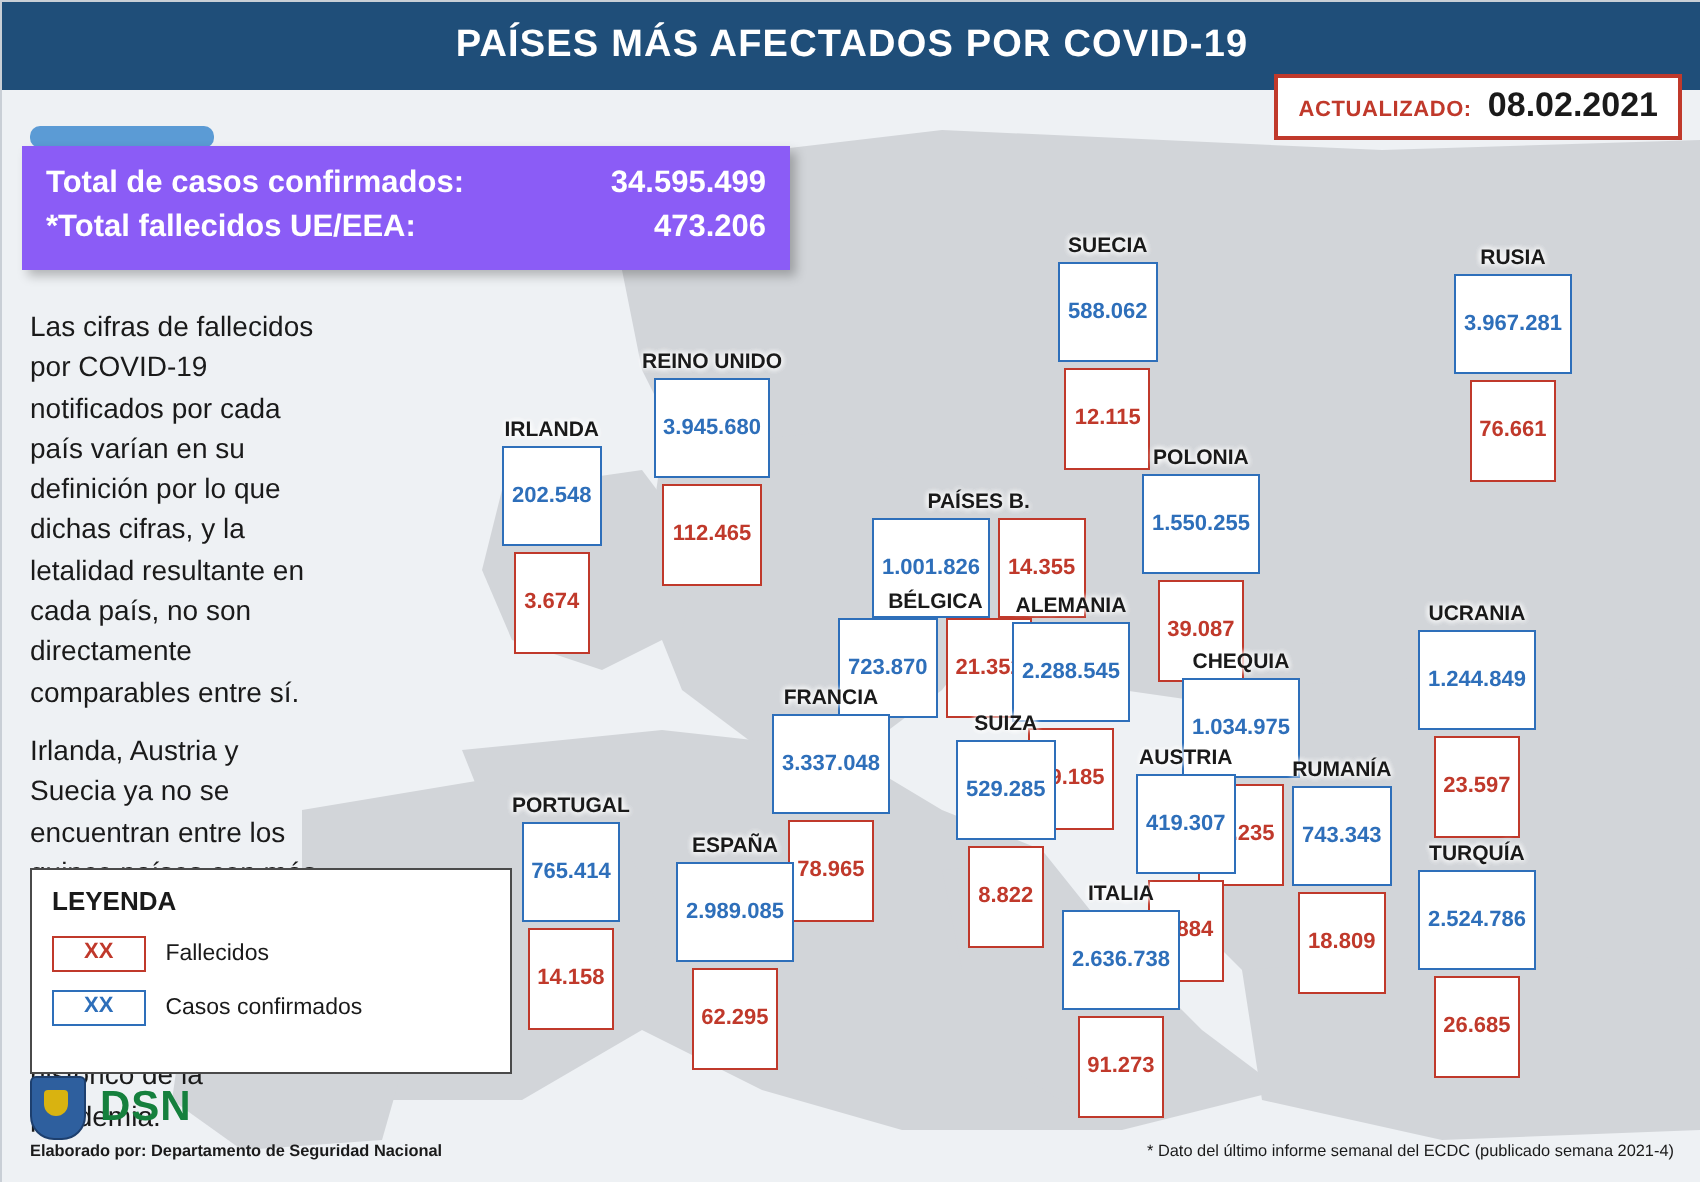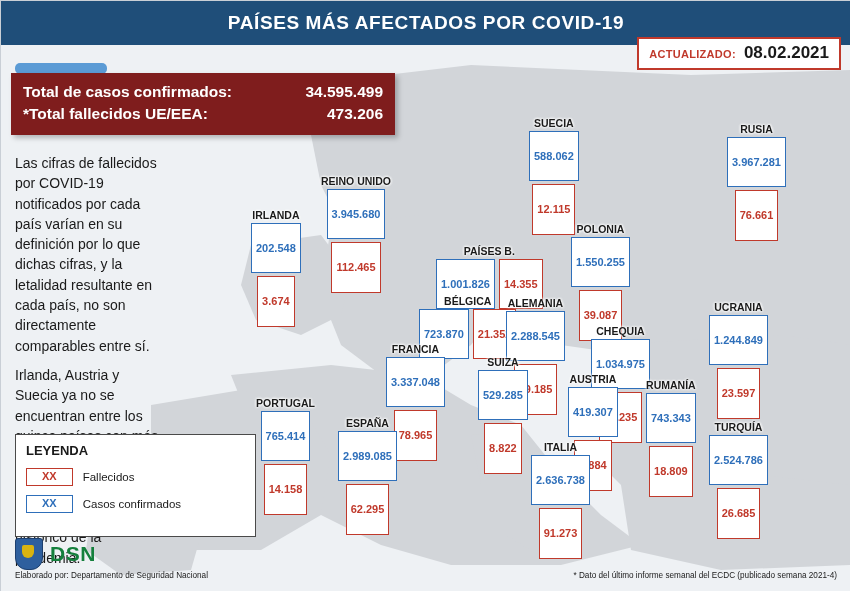--- a/index.html
+++ b/index.html
@@ -40,21 +40,21 @@
     position:absolute;right:8px;top:36px;
     background:#ffffff;border:2px solid #c0392b;
     padding:4px 10px 5px 10px;
     display:flex;align-items:baseline;gap:8px;
   }
   .date-label{color:#c0392b;font-size:11px;font-weight:bold;letter-spacing:.3px;}
   .date-value{color:#1a1a1a;font-size:17px;font-weight:bold;}
   
   .summary{
     position:absolute;left:10px;top:72px;width:360px;
-    background:#7f1d1d;
+    background:#8b5cf6;
     padding:10px 12px 12px 12px;
     box-shadow:3px 3px 5px rgba(0,0,0,.25);
   }
   .summary-bar{
     position:absolute;left:14px;top:62px;width:92px;height:11px;
     background:#5b9bd5;border-radius:5px;
   }
   .summary-row{
     display:flex;justify-content:space-between;align-items:baseline;
     color:#ffffff;font-size:15.5px;font-weight:bold;
@@ -91,21 +91,21 @@
     border:1px solid #1d3f6e;
     border-radius:3px 3px 12px 12px;
     position:relative;
   }
   .crest:after{
     content:"";position:absolute;left:6px;top:6px;width:12px;height:13px;
     background:#d9b310;border-radius:2px 2px 6px 6px;
   }
   .dsn{font-size:21px;font-weight:bold;color:#15803d;letter-spacing:.5px;}
   .footer-credit{
-    position:absolute;left:14px;top:570px;font-size:8.2px;font-weight:normal;color:#1a1a1a;
+    position:absolute;left:14px;top:570px;font-size:8.2px;font-weight:bold;color:#1a1a1a;
   }
   .footer-note{
     position:absolute;right:12px;top:570px;font-size:8.2px;color:#1a1a1a;
   }
   
   .country{position:absolute;text-align:center;}
   .c-name{
     font-size:10.5px;font-weight:bold;color:#1a1a1a;
     text-shadow:0 0 3px #fff,0 0 3px #fff,0 0 3px #fff;
     margin-bottom:2px;white-space:nowrap;

